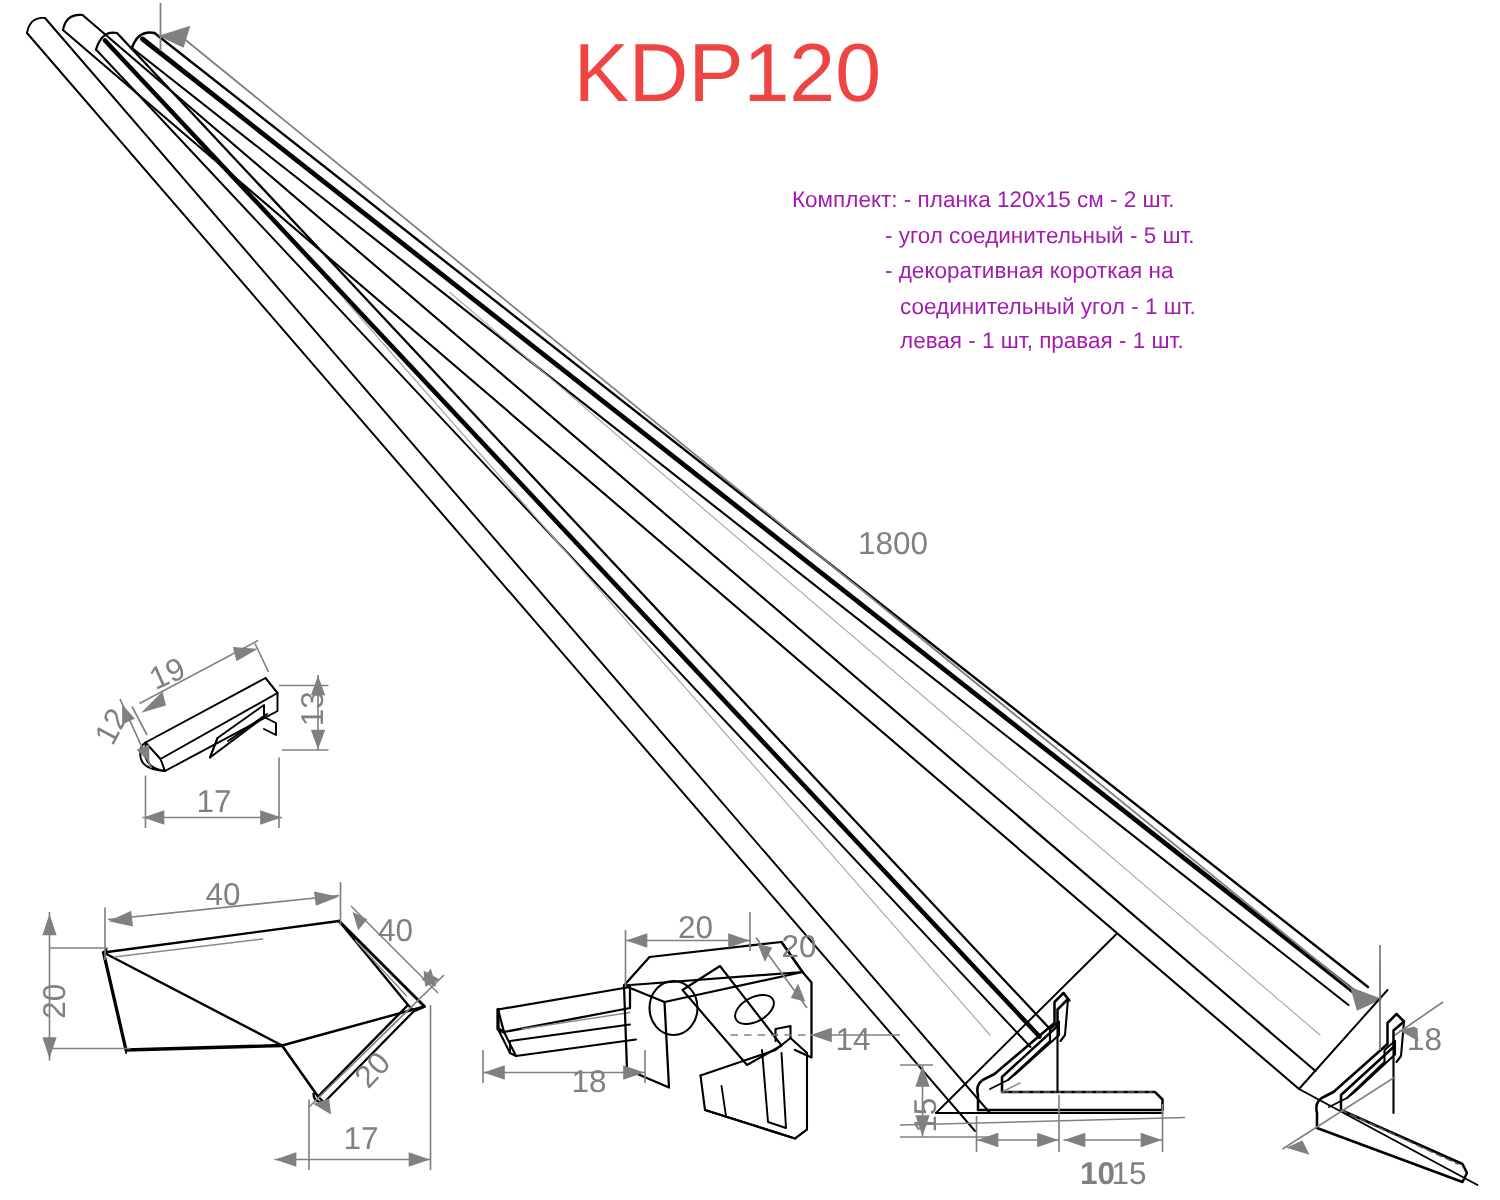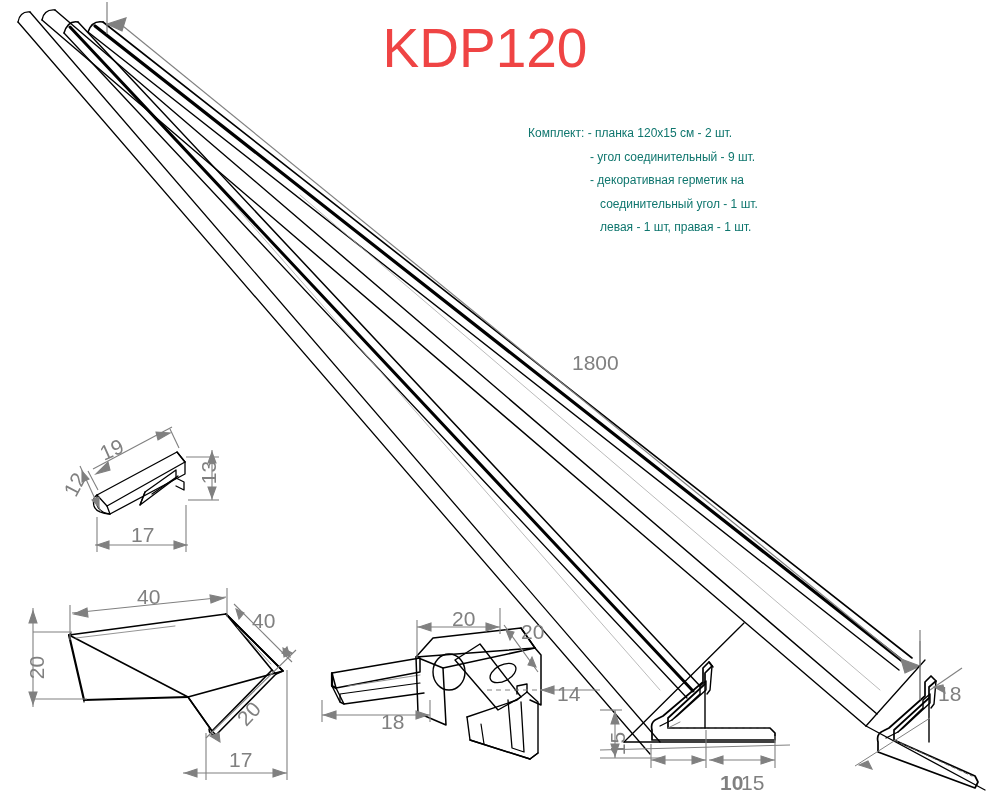--- a/index.html
+++ b/index.html
@@ -34,22 +34,22 @@
     color: #ef4444;
     letter-spacing: 0px;
     line-height: 1.1;
     white-space: nowrap;
   }
   .spec-block {
     position: absolute;
     left: 528px;
     top: 122px;
     width: 440px;
-    color: #0f766e;
-    font-size: 12px;
+    color: #a21caf;
+    font-size: 15px;
     line-height: 23.6px;
   }
   .spec-line {
     white-space: nowrap;
     display: block;
   }
   .spec-line.lvl0 { padding-left: 0px; }
   .spec-line.lvl1 { padding-left: 62px; }
   .spec-line.lvl2 { padding-left: 72px; }
   .spec-line.lvl3 { padding-left: 58px; }
@@ -308,22 +308,22 @@
       <line x1="855" y1="766" x2="930" y2="718" stroke-width="1.0"></line>
       <polygon points="859,765 868,761 872,769"></polygon>
     </g>
 
   </svg>
 
   <div class="title">KDP120</div>
 
   <div class="spec-block">
     <span class="spec-line lvl0">Комплект: - планка 120х15 см - 2 шт.</span>
-    <span class="spec-line lvl1">- угол соединительный - 9 шт.</span>
-    <span class="spec-line lvl1">- декоративная герметик на</span>
+    <span class="spec-line lvl1">- угол соединительный - 5 шт.</span>
+    <span class="spec-line lvl1">- декоративная короткая на</span>
     <span class="spec-line lvl2">соединительный угол - 1 шт.</span>
     <span class="spec-line lvl2">левая - 1 шт, правая - 1 шт.</span>
   </div>
 
   <div class="dimtext" style="left: 572px; top: 352px;">1800</div>
   <div class="dimtext" style="left: 100px; top: 439px; transform: rotate(-24deg); transform-origin: center center;">19</div>
   <div class="dimtext" style="left: 63px; top: 474px; transform: rotate(-62deg); transform-origin: center center;">12</div>
   <div class="dimtext" style="left: 197px; top: 462px; transform: rotate(-90deg); transform-origin: center center;">13</div>
   <div class="dimtext" style="left: 131px; top: 524px;">17</div>
   <div class="dimtext" style="left: 137px; top: 586px;">40</div>

